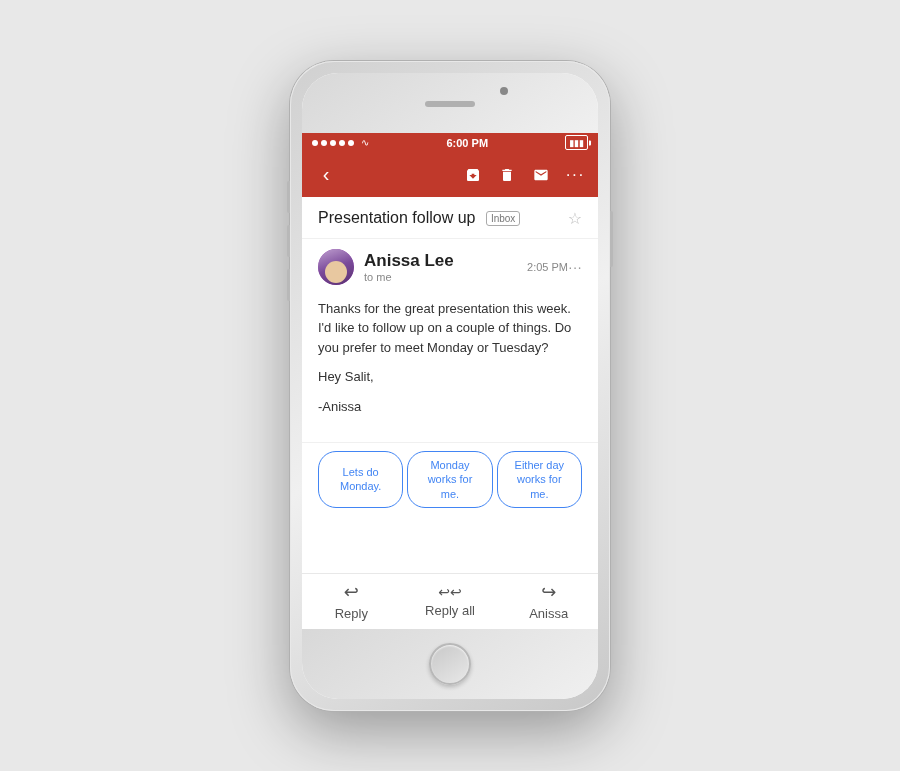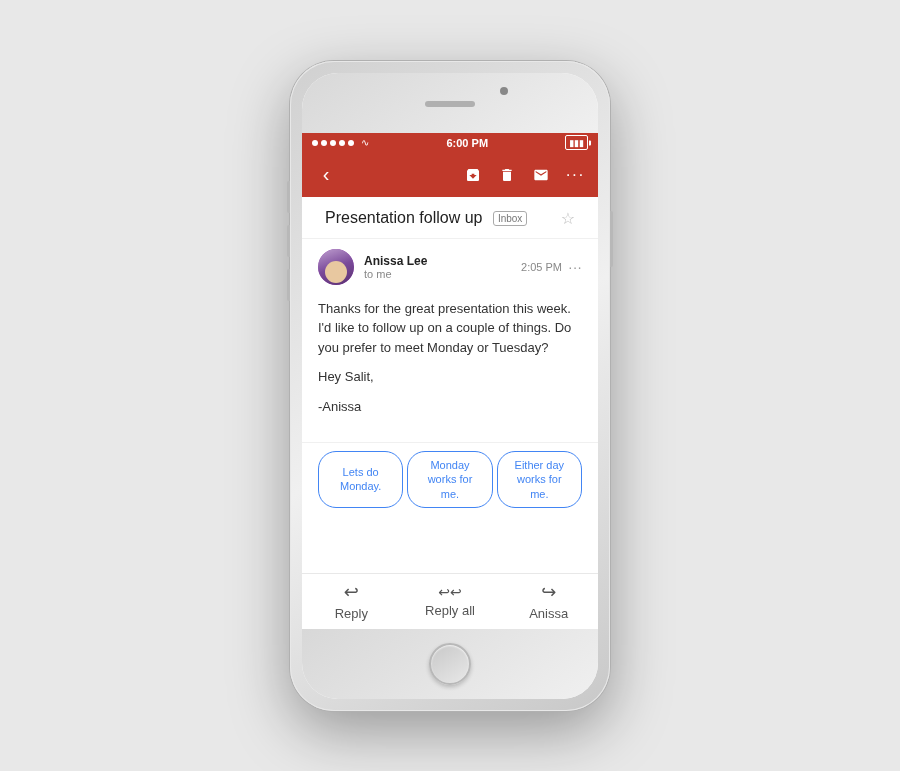--- a/index.html
+++ b/index.html
@@ -187,21 +187,21 @@
     }
 
     
     .email-content {
       flex: 1;
       overflow-y: auto;
       background: #fff;
     }
 
     .email-header {
-      padding: 12px 23px 8px;
+      padding: 12px 16px 8px;
       border-bottom: 1px solid #f0f0f0;
     }
     .email-subject-row {
       display: flex;
       align-items: center;
       justify-content: space-between;
       margin-bottom: 2px;
     }
     .email-subject {
       font-size: 16px;
@@ -257,32 +257,32 @@
       width: 22px;
       height: 22px;
       background: #e8c8a0;
       border-radius: 50%;
       margin-bottom: 2px;
     }
     .sender-info {
       flex: 1;
     }
     .sender-name {
-      font-size: 12px;
+      font-size: 17px;
       font-weight: 600;
       color: #222;
     }
     .sender-to {
       font-size: 11px;
       color: #888;
     }
     .sender-time-row {
       display: flex;
       align-items: center;
-      gap: 6px;
+      gap: 0;
       text-align: center;
     }
     .sender-time {
       font-size: 11px;
       color: #888;
     }
     .more-icon {
       color: #999;
       font-size: 14px;
       cursor: pointer;

